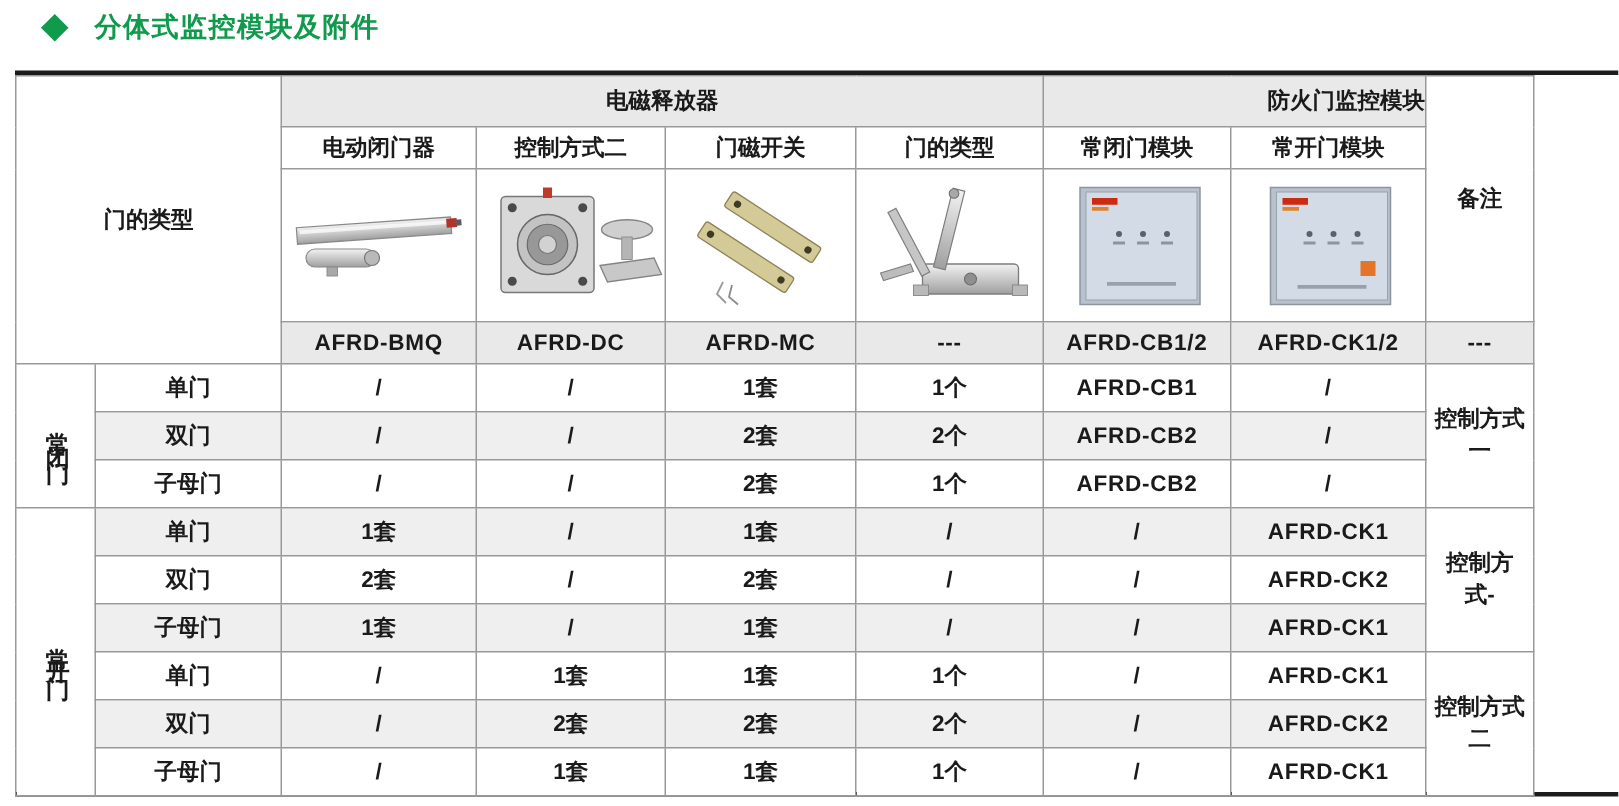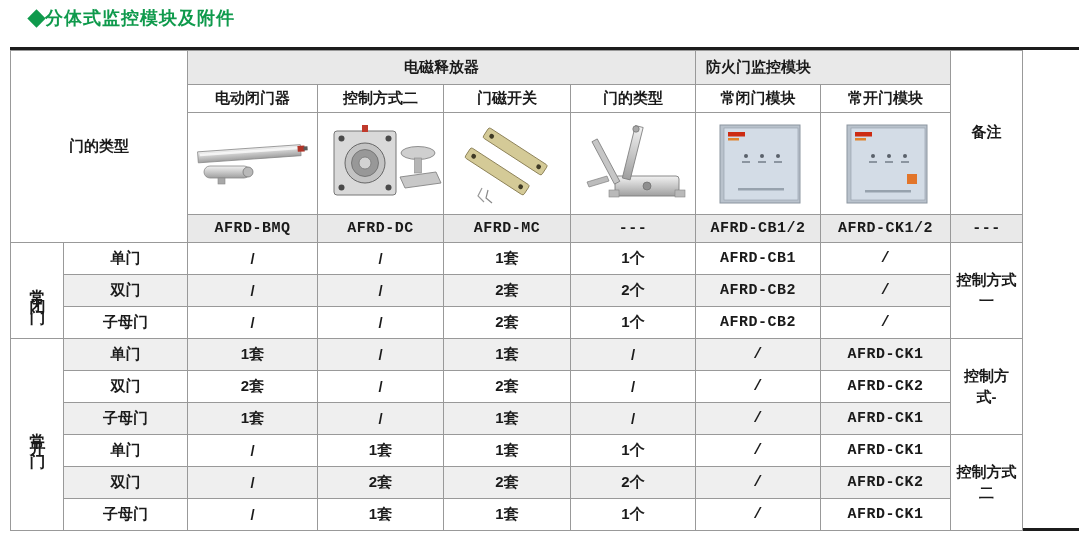--- a/index.html
+++ b/index.html
@@ -3,21 +3,21 @@
 <meta charset="utf-8">
 <style>
   * { margin:0; padding:0; box-sizing:border-box; }
   html,body { background:#ffffff; }
   body {
     width:1079px; height:537px; overflow:hidden; position:relative;
     font-family:"Liberation Sans","DejaVu Sans",sans-serif;
     color:#1a1a1a;
   }
   
-  .title-bar { position:absolute; left:30px; top:6px; display:flex; align-items:center; gap:2px; }
+  .title-bar { position:absolute; left:30px; top:6px; display:flex; align-items:center; gap:20px; }
   .diamond { width:13px; height:13px; background:#0f9a4c; transform:rotate(45deg); }
   .page-title { font-size:18px; font-weight:bold; color:#0f9a4c; letter-spacing:1px; }
 
   
   .table-wrap {
     position:absolute; left:10px; top:47px; width:1069px; height:484px;
     border-top:3px solid #1c1c1c; border-bottom:3px solid #1c1c1c;
   }
   table { border-collapse:collapse; table-layout:fixed; width:1012px; }
   col.c-group{width:53px;} col.c-door{width:124px;}
@@ -29,22 +29,22 @@
     font-size:15px; font-weight:bold; background:#ffffff; overflow:hidden;
   }
   tr.row-a td { height:34px; }
   tr.row-b td { height:28px;text-align:center; }
   tr.row-c td { height:102px; }
   tr.row-d td { height:28px; }
   tr.body-row td { height:32px; }
   .gray { background:#e9e9e9 !important; }
   .stripe td { background:#efefef; }
   .stripe td.nostripe, td.nostripe { background:#ffffff; }
-  .left-align { text-align:left; padding-left:10px; }
-  .mono { font-family:Liberation Mono, monospace; font-size:15px; letter-spacing:0.5px; }
+  .left-align { text-align:right; padding-left:10px; }
+  .mono { font-family:Liberation Sans, sans-serif; font-size:15px; letter-spacing:0.5px; }
   .v-label {
     writing-mode:vertical-lr; text-orientation:upright;
     letter-spacing:9px; font-size:16px; margin:0 auto; display:inline-block;
   }
   .remark-cell { font-size:15px; line-height:1.35; padding:0 4px; }
   .photo-cell svg { display:block; margin:0 auto; }
 </style>
 </head>
 <body>
 

